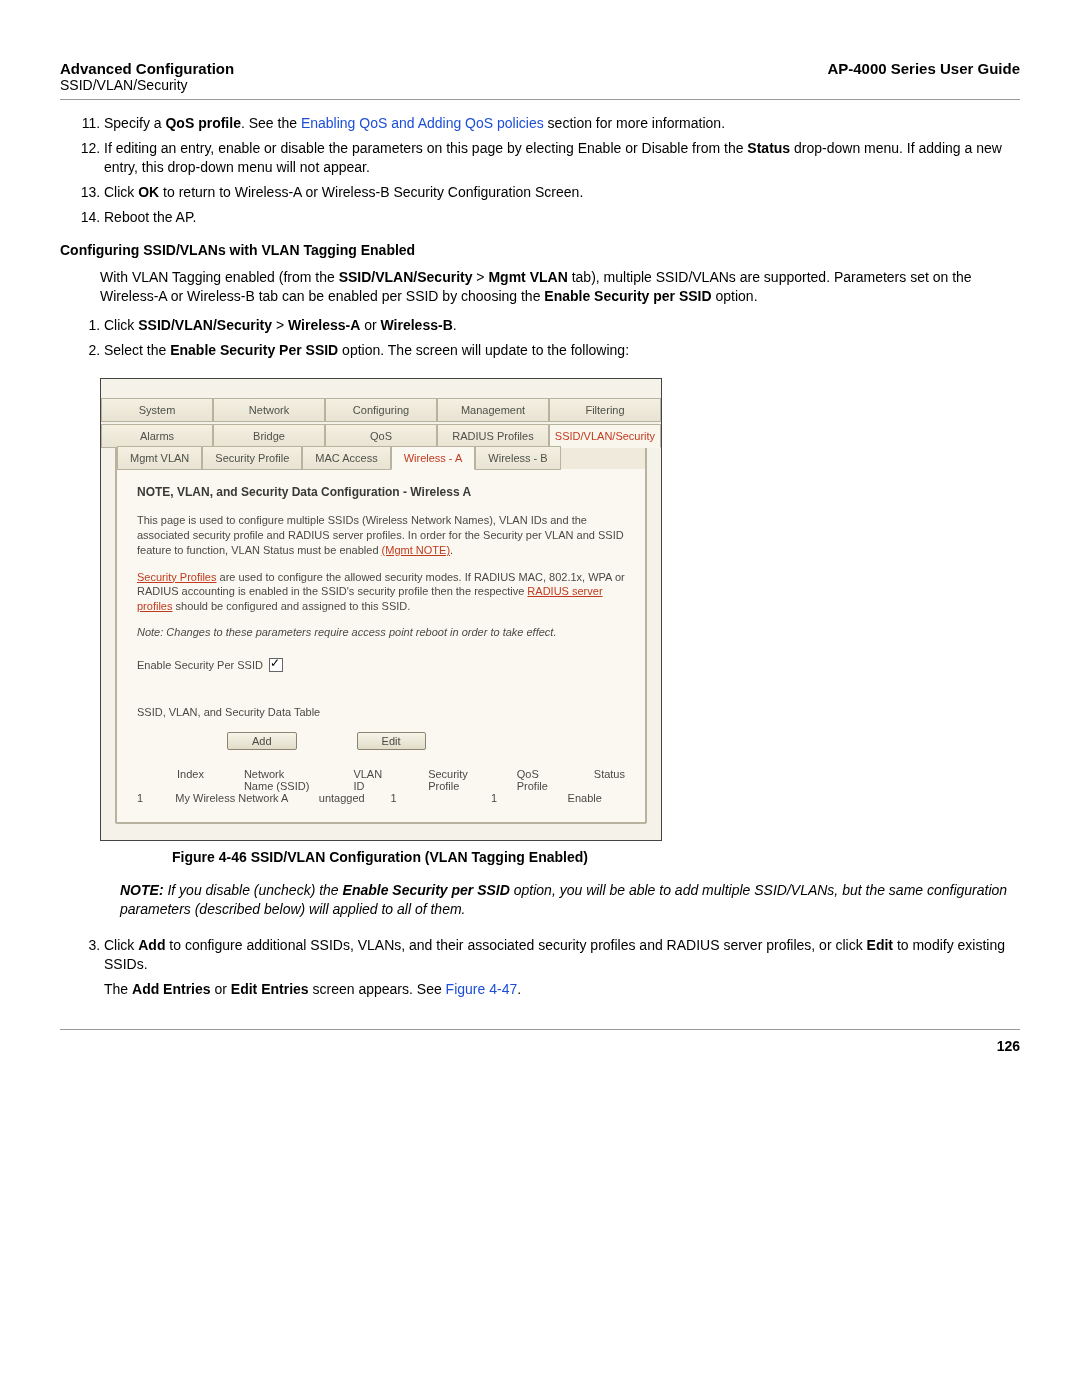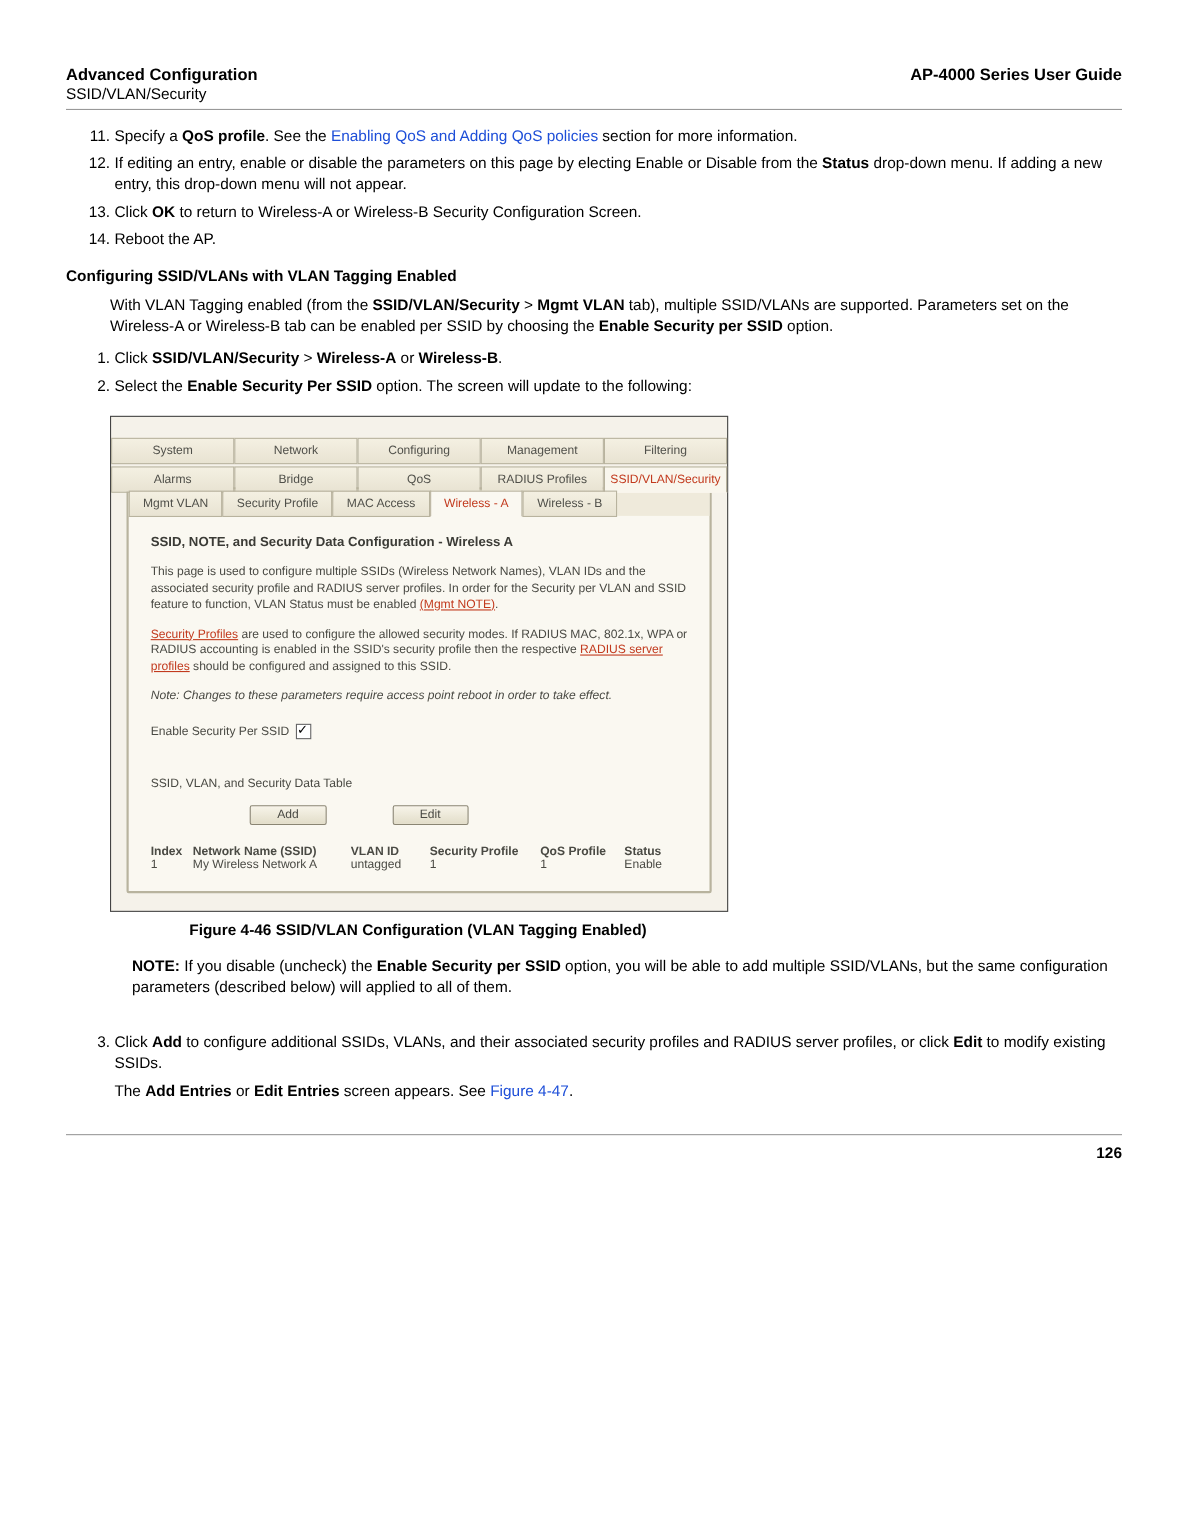--- a/index.html
+++ b/index.html
@@ -179,29 +179,30 @@
   }
   .data-table .th-row, .data-table .td-row {
     display: flex;
   }
   .data-table .c1 { width: 40px; }
   .data-table .c2 { width: 150px; }
   .data-table .c3 { width: 75px; }
   .data-table .c4 { width: 105px; }
   .data-table .c5 { width: 80px; }
   .data-table .c6 { width: 60px; }
-  .data-table .th-row > div { font-weight: bold; }
+  .data-table .th-row > div { font-weight: normal; margin-left: 40px; }
   .caption {
     font-weight: bold;
     text-align: center;
     margin: 8px 0 16px 0;
     width: 560px;
   }
   .note-block {
-    margin: 0 0 31px 60px;
+    margin: 0 0 17px 60px;
+    font-style: italic;
     line-height: 1.35;
   }
   .note-block .nb-bold {
     font-weight: bold;
   }
   ol.steps2 {
     margin: 0 0 10px 0;
     padding-left: 44px;
   }
   ol.steps2 > li {
@@ -273,21 +274,21 @@
     <div class="inner-panel">
       <div class="subtab-row">
         <div class="subtab">Mgmt VLAN</div>
         <div class="subtab">Security Profile</div>
         <div class="subtab">MAC Access</div>
         <div class="subtab active">Wireless - A</div>
         <div class="subtab">Wireless - B</div>
       </div>
 
       <div class="panel-body">
-        <div class="panel-title">SSID, NOTE, and Security Data Configuration - Wireless A</div>
+        <div class="panel-title">NOTE, VLAN, and Security Data Configuration - Wireless A</div>
 
         <div class="panel-p">
           <span>This page is used to configure multiple SSIDs (Wireless Network Names), VLAN IDs and the associated security profile and RADIUS server profiles. In order for the Security per VLAN and SSID feature to function, VLAN Status must be enabled </span><span class="u-link">(Mgmt NOTE)</span><span>.</span>
         </div>
         <div class="panel-p">
           <span class="u-link">Security Profiles</span><span> are used to configure the allowed security modes. If RADIUS MAC, 802.1x, WPA or RADIUS accounting is enabled in the SSID's security profile then the respective </span><span class="u-link">RADIUS server profiles</span><span> should be configured and assigned to this SSID.</span>
         </div>
         <div class="panel-note">Note: Changes to these parameters require access point reboot in order to take effect.</div>
 
         <div class="enable-row">

